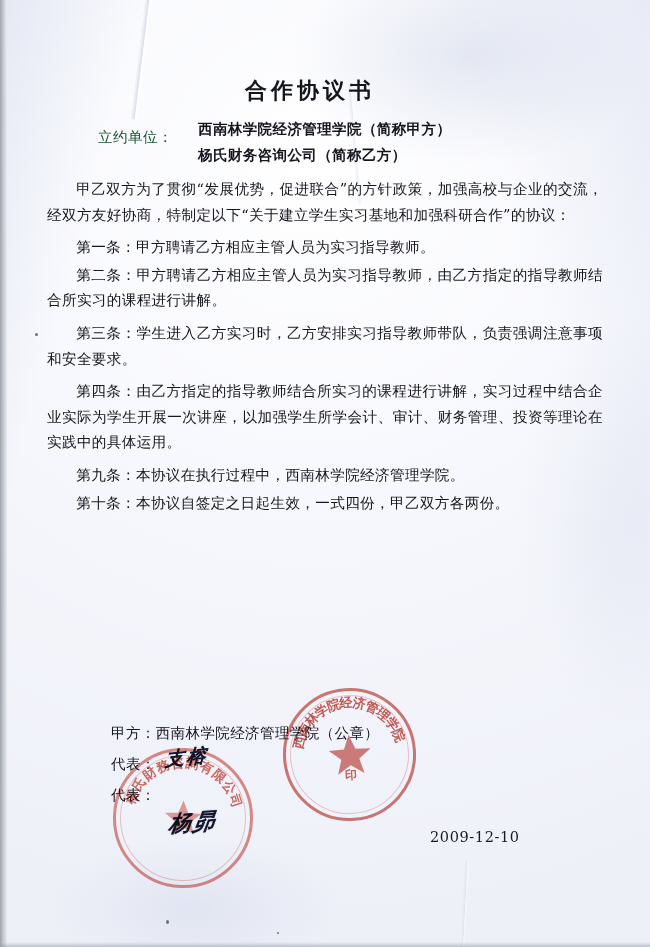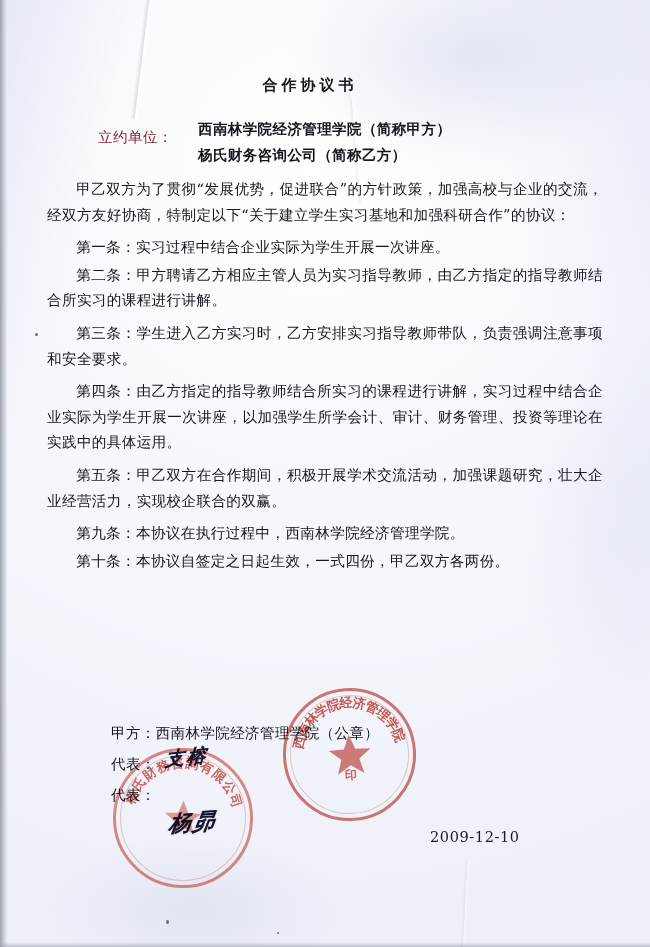--- a/index.html
+++ b/index.html
@@ -56,30 +56,30 @@
   }
   .speck { position: absolute; background: #6b6f7e; border-radius: 50%; pointer-events: none; }
 
   
   .content { position: relative; z-index: 5; }
 
   .doc-title {
     position: absolute;
     top: 76px; left: 0; width: 620px;
     text-align: center;
-    font-size: 15px;
+    font-size: 22px;
     font-weight: bold;
     letter-spacing: 4px;
     color: #15151c;
   }
 
   .parties { position: absolute; top: 116px; left: 98px; width: 470px; }
   .parties-label {
     position: absolute; left: 0; top: 12px;
-    font-size: 14.5px; letter-spacing: .5px; color: #7f1d1d;
+    font-size: 14.5px; letter-spacing: .5px; color: #14532d;
   }
   .parties-lines { margin-left: 100px; }
   .party-line {
     font-size: 14.5px; line-height: 26px; letter-spacing: .4px;
     color: #15151e; font-weight: 600;
   }
 
   .body-block { position: absolute; left: 47px; width: 556px; top: 176px; }
   .para {
     font-size: 14.6px;
@@ -203,25 +203,24 @@
     <div class="parties">
       <div class="parties-label">立约单位：</div>
       <div class="parties-lines">
         <div class="party-line">西南林学院经济管理学院（简称甲方）</div>
         <div class="party-line">杨氏财务咨询公司（简称乙方）</div>
       </div>
     </div>
 
     <div class="body-block">
       <p class="para">甲乙双方为了贯彻“发展优势，促进联合”的方针政策，加强高校与企业的交流，经双方友好协商，特制定以下“关于建立学生实习基地和加强科研合作”的协议：</p>
-      <p class="para tight">第一条：实习过程中结合企业实际为学生开展一次讲座。</p>
+      <p class="para tight">第一条：甲方聘请乙方相应主管人员为实习指导教师。</p>
       <p class="para">第二条：甲方聘请乙方相应主管人员为实习指导教师，由乙方指定的指导教师结合所实习的课程进行讲解。</p>
       <p class="para">第三条：学生进入乙方实习时，乙方安排实习指导教师带队，负责强调注意事项和安全要求。</p>
       <p class="para">第四条：由乙方指定的指导教师结合所实习的课程进行讲解，实习过程中结合企业实际为学生开展一次讲座，以加强学生所学会计、审计、财务管理、投资等理论在实践中的具体运用。</p>
-      <p class="para">第五条：甲乙双方在合作期间，积极开展学术交流活动，加强课题研究，壮大企业经营活力，实现校企联合的双赢。</p>
       <p class="para tight">第九条：本协议在执行过程中，西南林学院经济管理学院。</p>
       <p class="para">第十条：本协议自签定之日起生效，一式四份，甲乙双方各两份。</p>
     </div>
 
     <div class="sign-block">
       <div class="sign-row">
         <span class="sign-label">甲方：</span><span class="sign-value">西南林学院经济管理学院（公章）</span>
       </div>
       <div class="sign-row">
         <span class="sign-label">代表：</span>

